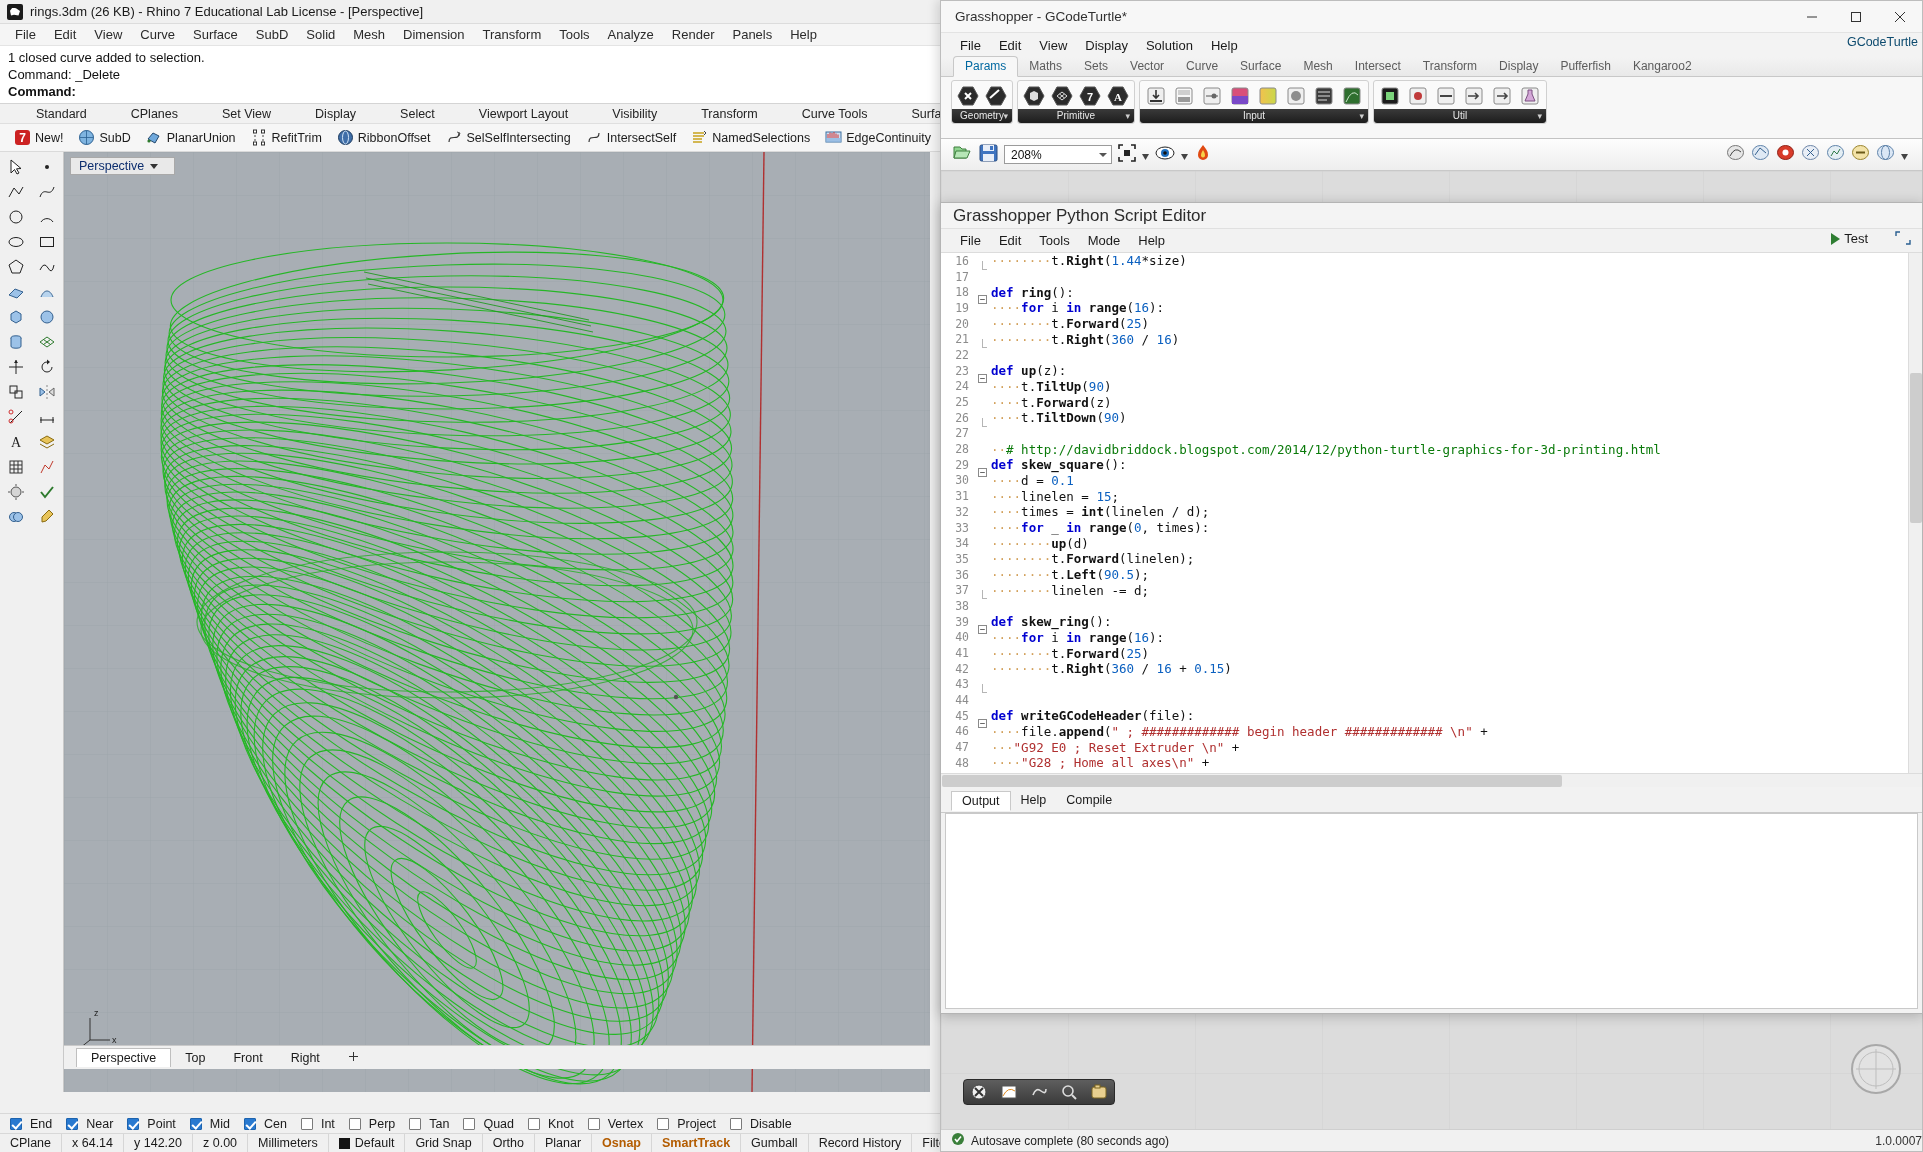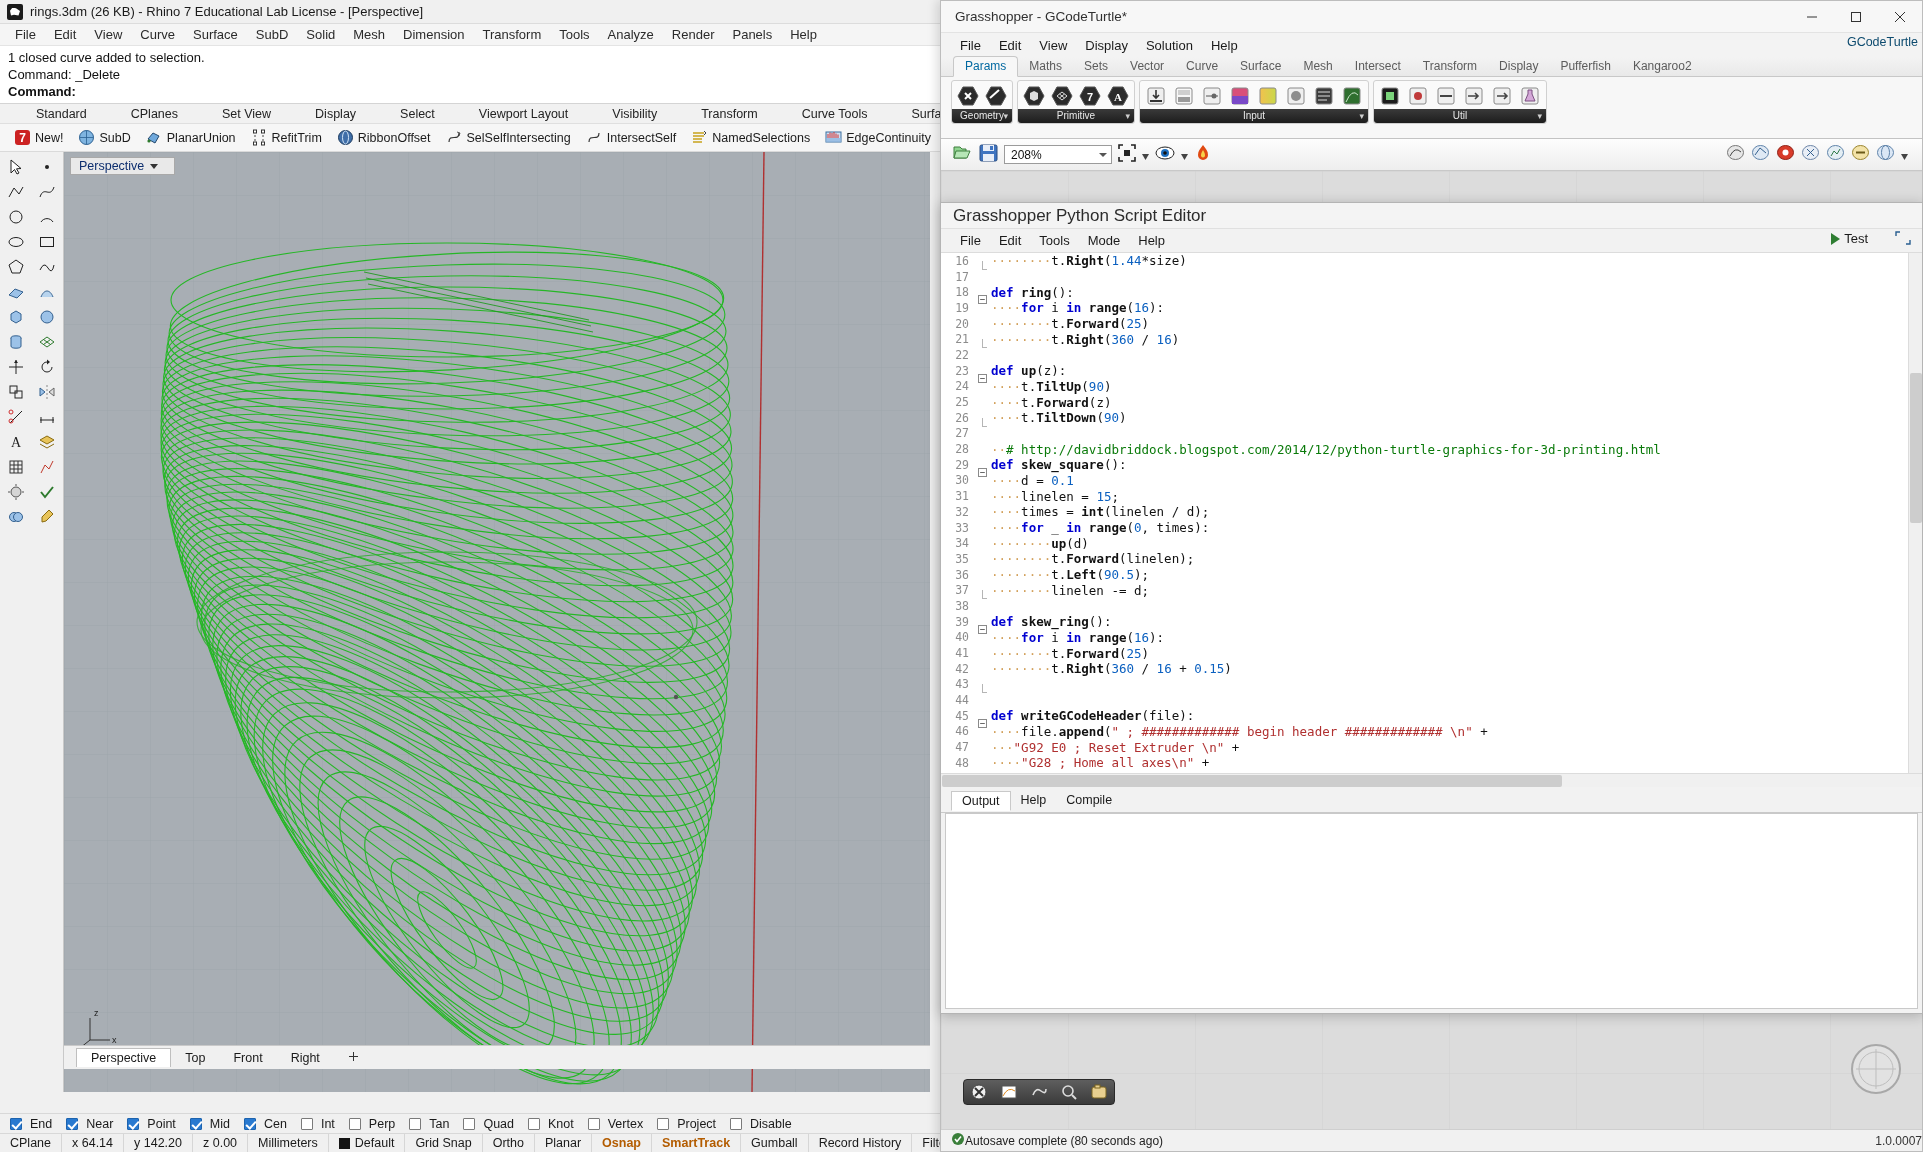--- a/index.html
+++ b/index.html
@@ -197,21 +197,21 @@
 
   .gh-canvas {
     position: absolute; left: 0; top: 170px; width: 981px; height: 960px;
     background: #dcdcdc; overflow: hidden;
   }
   .gh-canvas-grid { position: absolute; inset: 0; }
 
   .gh-statusbar {
     position: absolute; left: 0; bottom: 0; width: 981px; height: 22px;
     background: #f1f1f1; border-top: 1px solid #cfcfcf;
-    display: flex; align-items: center; padding-left: 10px; 
+    display: flex; align-items: center; padding-left: 10px; gap: 6px;
     font-size: 12px; color: #222;
   }
   .gh-ver { margin-left: auto; padding-right: 0; color: #333; }
 
   .gh-bottombar {
     position: absolute; left: 22px; bottom: 26px; width: 152px; height: 26px;
     background: linear-gradient(#5e5e5e,#3a3a3a); border-radius: 4px;
     display: flex; align-items: center; justify-content: space-around;
     border: 1px solid #2a2a2a;
   }

